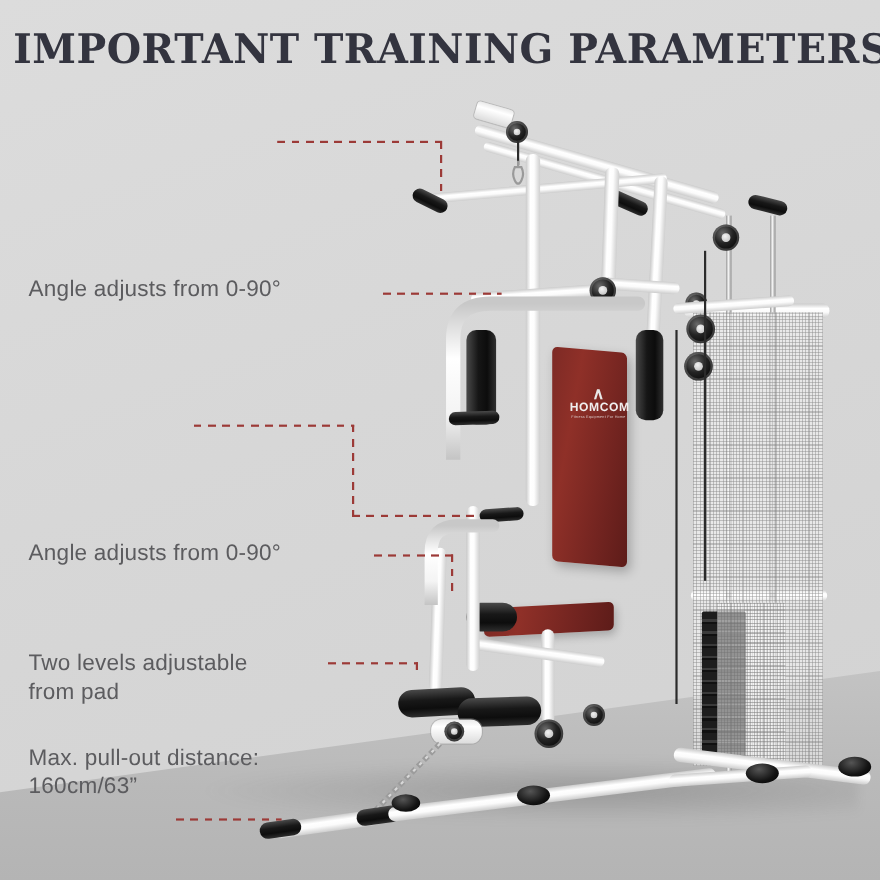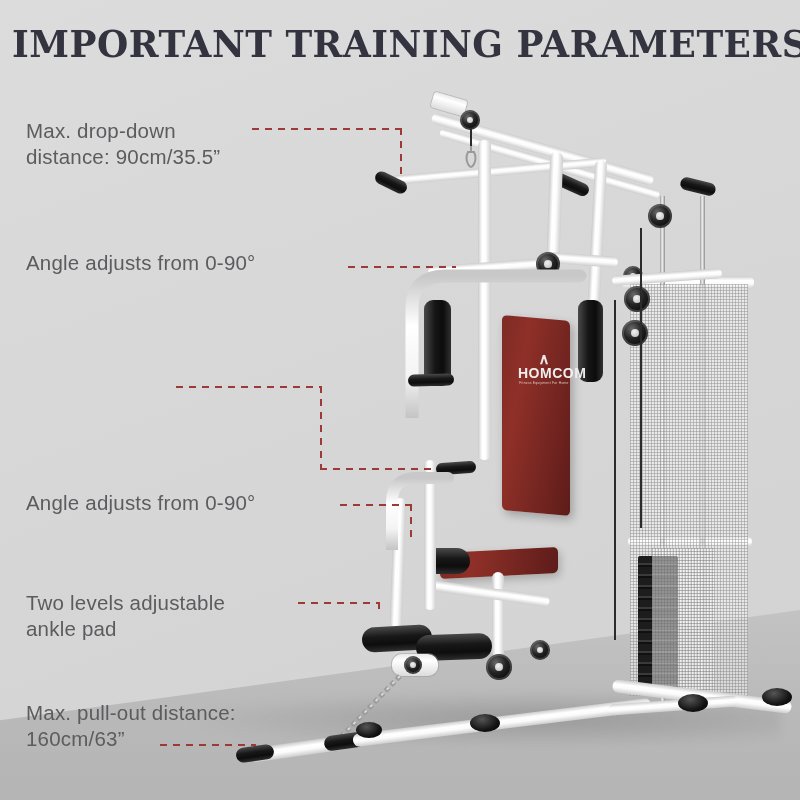--- a/index.html
+++ b/index.html
@@ -105,21 +105,21 @@
     background: linear-gradient(100deg,#7d2a25 0%, #8f3028 28%, #722420 70%, #5d1c19 100%);
     border-radius: 5px;
   }
   .foot {
     position:absolute;
     background: radial-gradient(ellipse at 40% 30%, #555 0%, #141414 60%, #000 100%);
     border-radius: 50%;
   }
   .logo { position: absolute; text-align:center; }
   .logo .mark { font-size: 15px; color:#e8e8e8; line-height: 13px; font-weight:700;}
-  .logo .word { font-size: 14px; color:#f0eeee; letter-spacing: .5px; font-weight:700; }
+  .logo .word { font-size: 11px; color:#f0eeee; letter-spacing: .5px; font-weight:700; }
   .logo .tag { font-size: 3.4px; color:#d8c8c6; letter-spacing:.2px; }
 </style>
 </head>
 <body>
 
 <div id="stage">
 
   <div class="bg-wall"></div>
   <div class="bg-floor"></div>
   <div class="floor-shadow"></div>
@@ -219,22 +219,20 @@
 
     <div class="tube-h" style="left:352px; top:716px; width:300px; height:13px; transform:rotate(-7deg);"></div>
     <div class="tube-h" style="left:612px; top:690px; width:180px; height:13px; transform:rotate(7deg);"></div>
     <div class="tube-h" style="left:608px; top:700px; width:130px; height:11px; transform:rotate(-4deg);"></div>
     <div class="foot" style="left:356px; top:722px; width:26px; height:16px;"></div>
     <div class="foot" style="left:470px; top:714px; width:30px; height:18px;"></div>
     <div class="foot" style="left:678px; top:694px; width:30px; height:18px;"></div>
     <div class="foot" style="left:762px; top:688px; width:30px; height:18px;"></div>
   </div>
 
-  <div class="label" style="left:26px; top:118px; width:260px;">Max. drop-down
-distance: 90cm/35.5”</div>
   <div class="lead" style="left:252px; top:128px; width:170px; height:50px;">
     <div class="h" style="left:0; top:0; width:150px;"></div>
     <div class="v" style="left:148px; top:0; height:48px;"></div>
   </div>
 
   <div class="label" style="left:26px; top:250px; width:330px;">Angle adjusts from 0-90°</div>
   <div class="lead" style="left:348px; top:266px; width:110px; height:4px;">
     <div class="h" style="left:0; top:0; width:108px;"></div>
   </div>
 
@@ -244,25 +242,25 @@
     <div class="h" style="left:144px; top:82px; width:114px;"></div>
   </div>
 
   <div class="label" style="left:26px; top:490px; width:330px;">Angle adjusts from 0-90°</div>
   <div class="lead" style="left:340px; top:504px; width:90px; height:40px;">
     <div class="h" style="left:0; top:0; width:72px;"></div>
     <div class="v" style="left:70px; top:0; height:36px;"></div>
   </div>
 
   <div class="label" style="left:26px; top:590px; width:300px;">Two levels adjustable
-ankle pad</div>
+from pad</div>
   <div class="lead" style="left:298px; top:602px; width:100px; height:20px;">
     <div class="h" style="left:0; top:0; width:82px;"></div>
     <div class="v" style="left:80px; top:0; height:12px;"></div>
   </div>
 
-  <div class="label" style="left:26px; top:700px; width:300px;">Max. pull-out distance:
+  <div class="label" style="left:26px; top:676px; width:300px;">Max. pull-out distance:
 160cm/63”</div>
   <div class="lead" style="left:160px; top:744px; width:110px; height:6px;">
     <div class="h" style="left:0; top:0; width:96px;"></div>
   </div>
 
 </div>
 
 </body></html>

